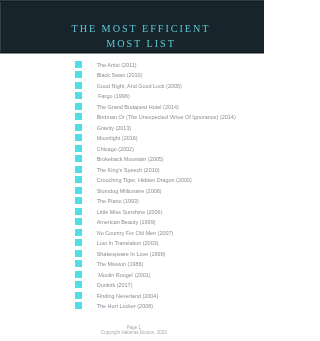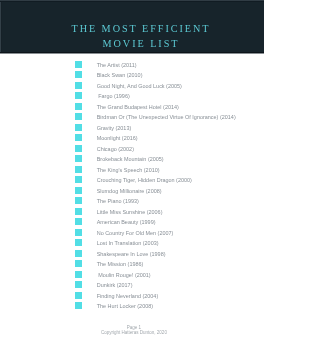--- a/index.html
+++ b/index.html
@@ -25,21 +25,21 @@
 </style>
 </head>
 <body>
 
 <div class="page">
   <div class="banner"></div>
   <div class="edge-left"></div>
   <div class="edge-top"></div>
   <div class="title">
     <div>THE MOST EFFICIENT</div>
-    <div>MOVIE LIST</div>
+    <div>MOST LIST</div>
   </div>
   <div class="list" id="list">
       <div class="row">
         <div class="box"></div>
         <div class="label">The Artist (2011)</div>
       </div>
       <div class="row">
         <div class="box"></div>
         <div class="label">Black Swan (2010)</div>
       </div>

